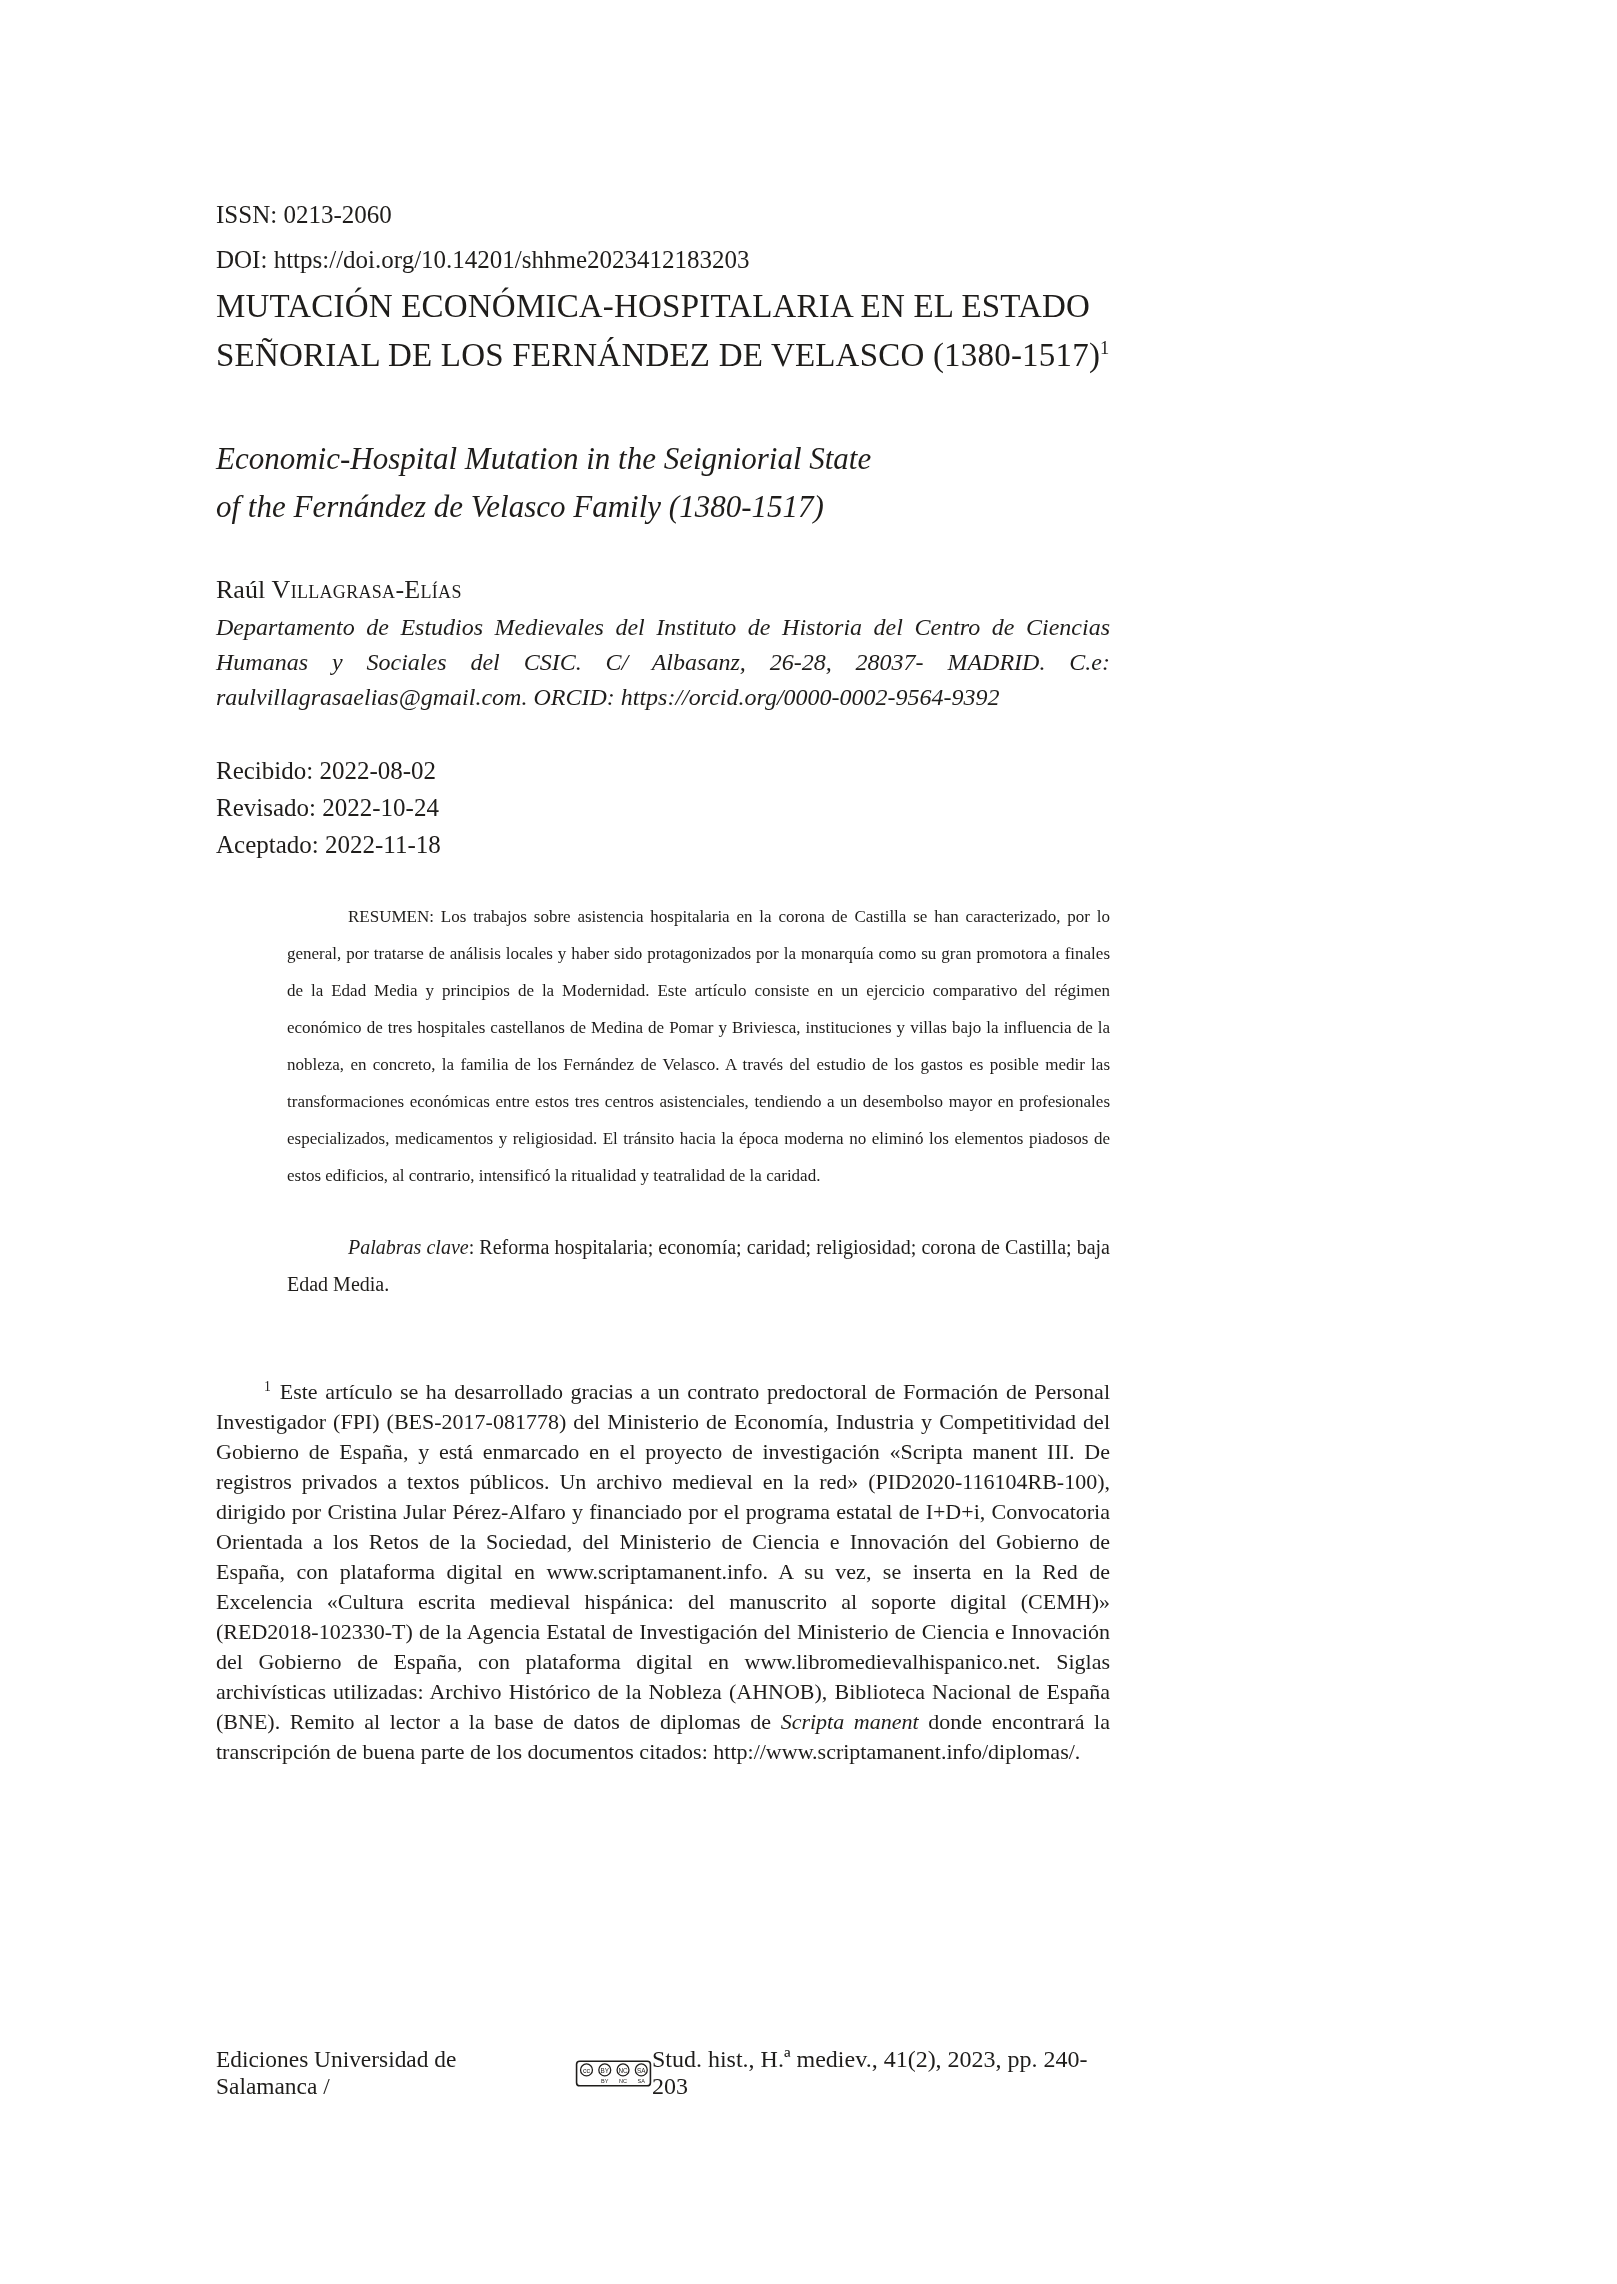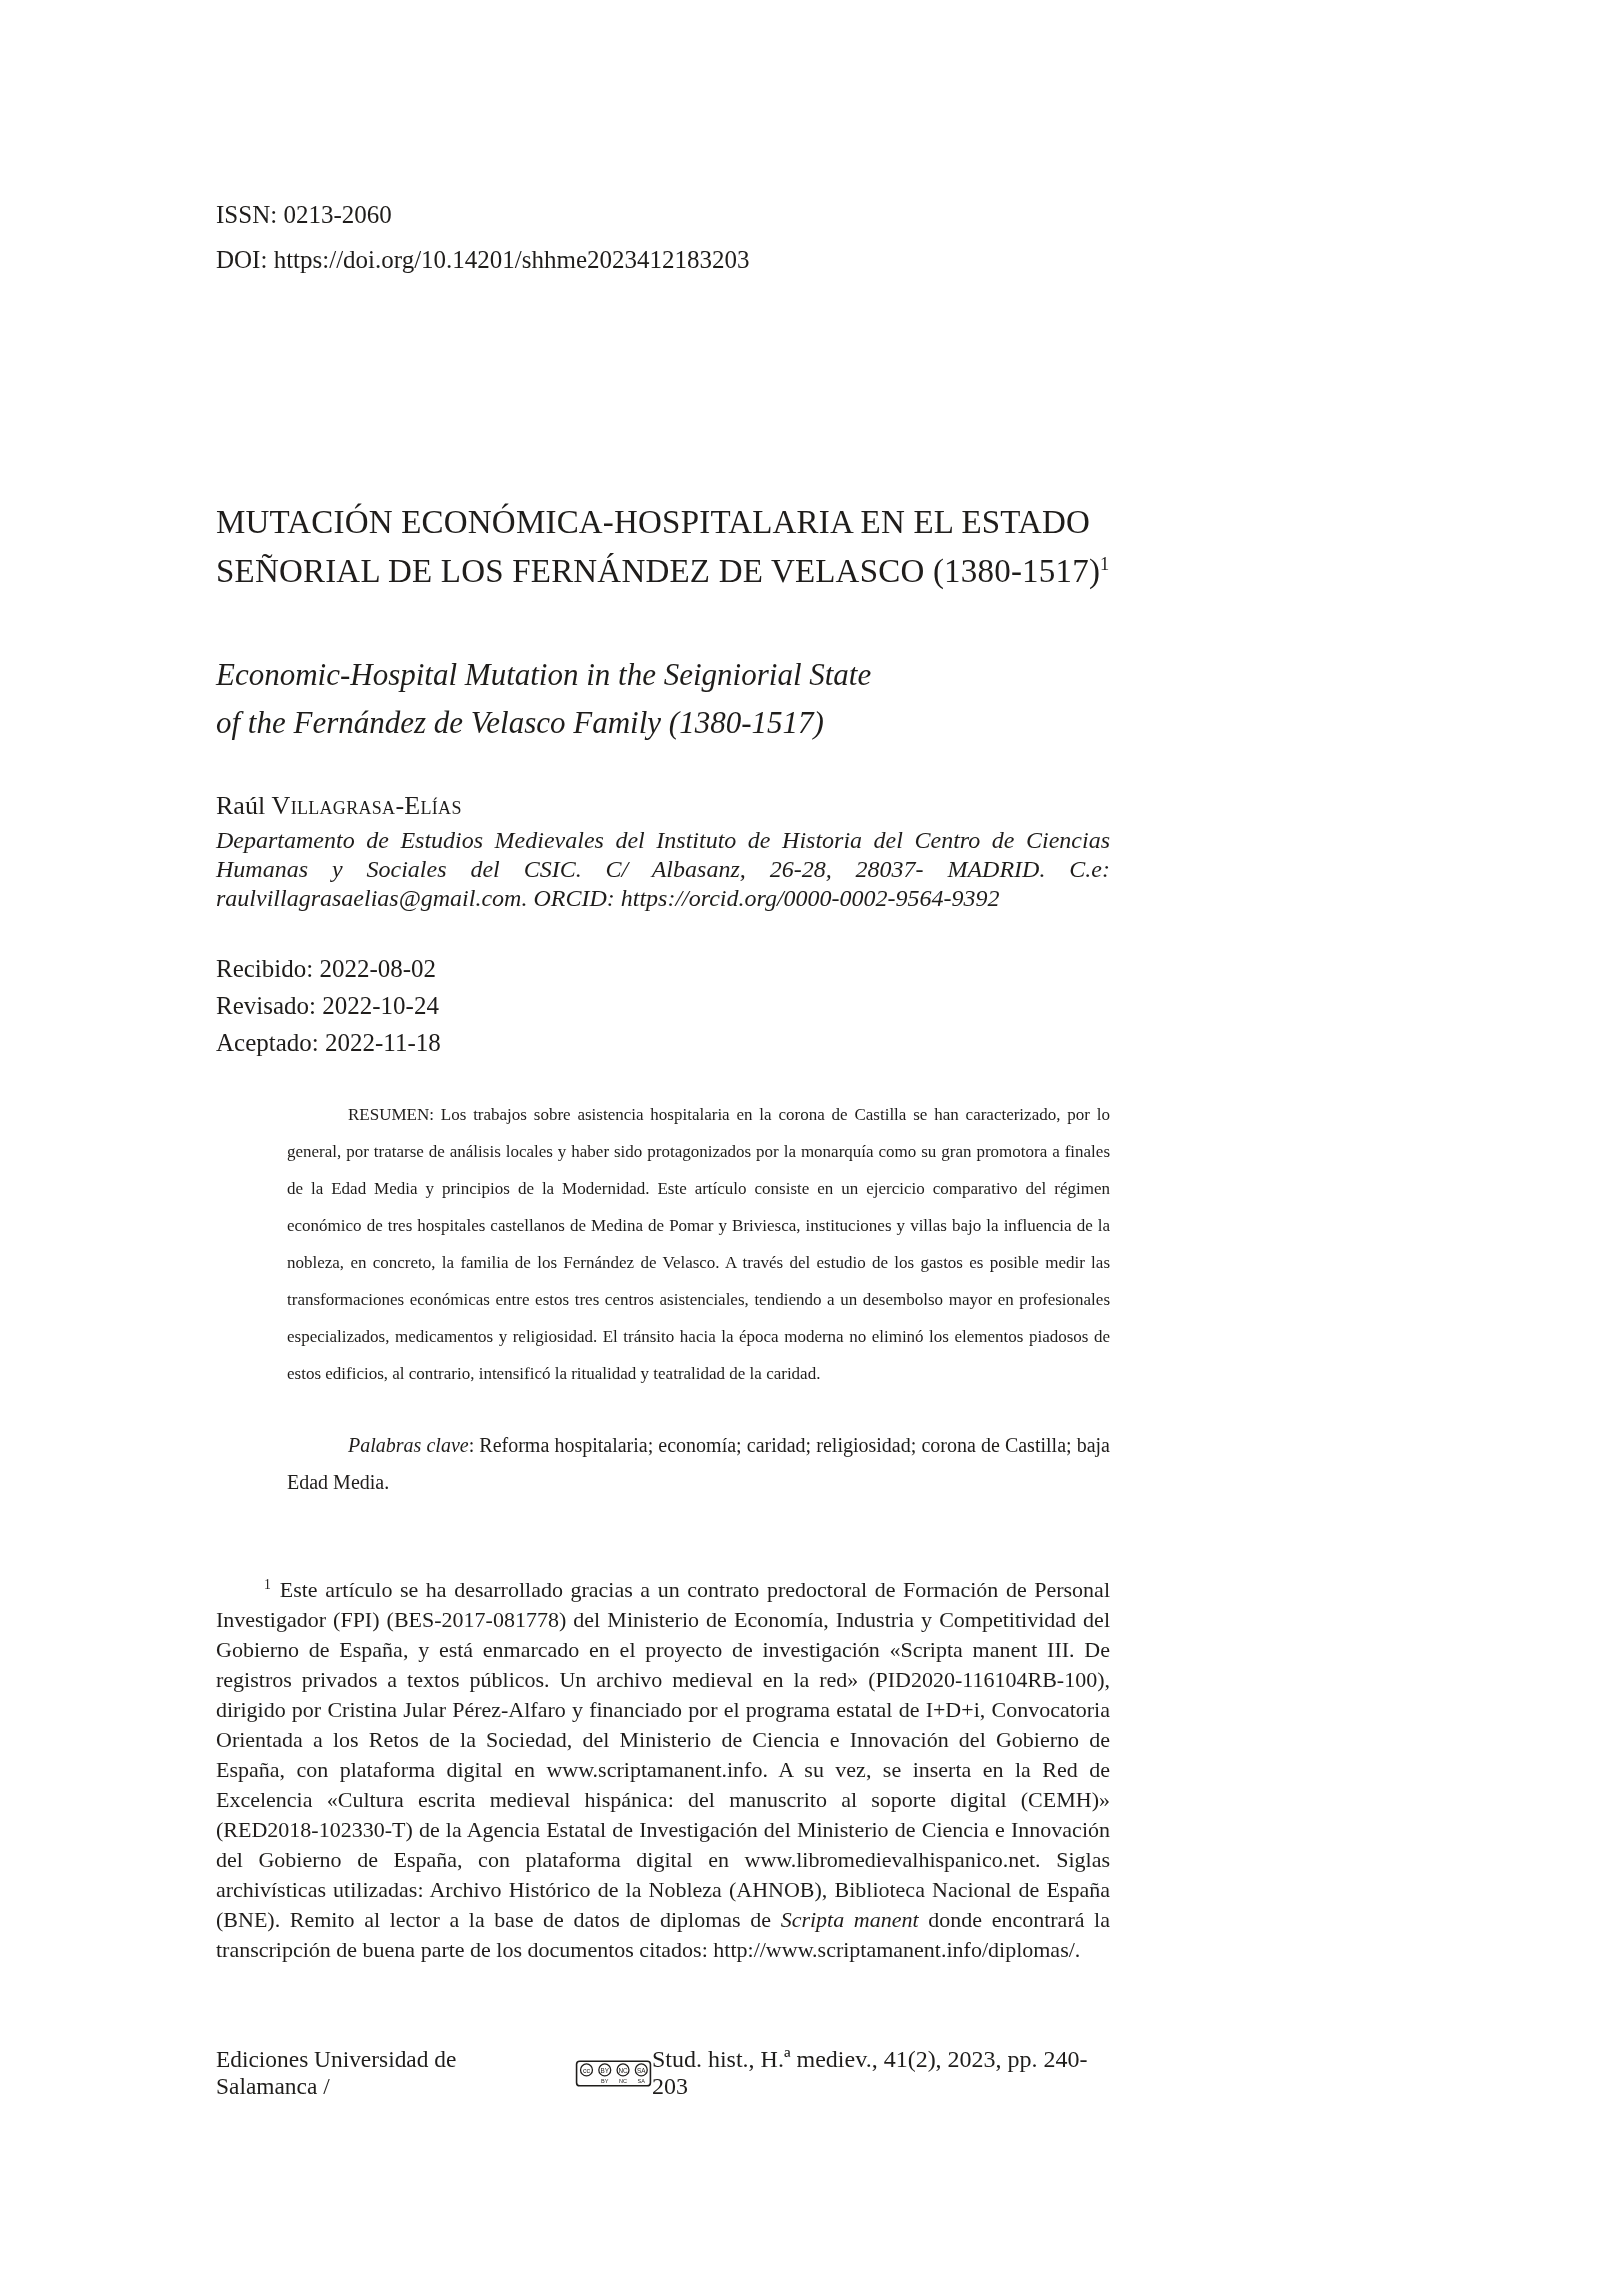--- a/index.html
+++ b/index.html
@@ -14,21 +14,20 @@
     padding:192px 218px 184px 216px;
     display:flex;
     flex-direction:column;
     overflow:hidden;
   }
   .meta-line {
     font-size:25px;
     line-height:45px;
   }
   .title {
-    margin-top:216px;
     font-size:33px;
     line-height:49px;
     letter-spacing:0.2px;
     font-weight:normal;
   }
   .title .fn-ref {
     font-size:18.5px;
     vertical-align:super;
     line-height:0;
   }
@@ -39,21 +38,21 @@
     font-style:italic;
     font-weight:normal;
   }
   .title-en span { display:block; }
   .author-block { margin-top:42px; }
   .author-name { font-size:26px; line-height:34px; }
   .author-name .smallcaps { font-variant:small-caps; letter-spacing:0.3px;text-align:right; }
   .affiliation {
     margin-top:3.2px;
     font-size:24px;
-    line-height:29px;
+    line-height:35px;
     font-style:italic;
     text-align:justify;
   }
   .dates { margin-top:37px; font-size:25px; line-height:37px;font-family:Liberation Serif, serif; }
   .abstract {
     margin-top:35px;
     margin-left:71px;
     font-size:17px;
     line-height:37px;
     text-align:justify;

